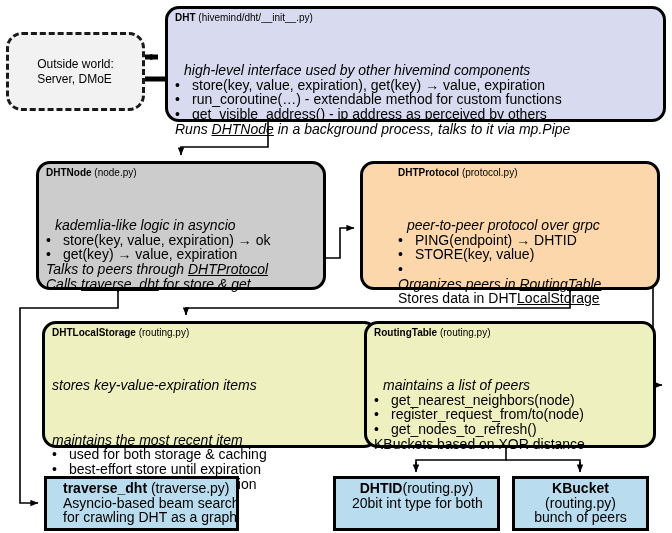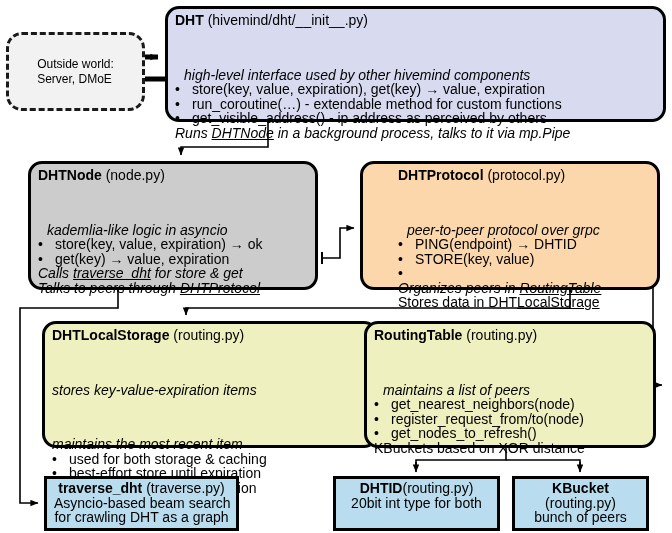--- a/index.html
+++ b/index.html
@@ -26,46 +26,46 @@
   .node.sq{border-radius:0;border-width:3px;}
 
   .lblue{background:#b9dcee;}
   .lav{background:#d8dbf0;}
   .gray{background:#cccccc;}
   .orange{background:#fbd7ab;padding-left:28px;}
   .yellow{background:#eff0bf;}
 
   .pad{padding:4px 7px 3px 7px;}
 
-  .ttl{font-size:14px;font-weight:bold;white-space:nowrap;}
+  .ttl{font-size:10px;font-weight:bold;white-space:nowrap;}
   .ttl .reg{font-weight:normal;}
   .sub{font-size:14px;font-style:italic;white-space:nowrap;margin-top:40px;}
   .line{font-size:14px;white-space:nowrap;}
   .li{font-size:14px;white-space:nowrap;display:flex;}
   .li .bul{width:17px;flex:0 0 17px;text-align:left;}
   .ital{font-style:italic;}
   .u{text-decoration:underline;}
   .ind{padding-left:9px;}
 
   
   #outside{left:6px;top:32px;width:139px;height:79px;display:flex;
            align-items:center;justify-content:center;}
   #outside .ow{font-size:12px;line-height:1.22;text-align:left;}
 
   #dht{left:165px;top:6px;width:501px;height:116px;}
-  #dhtnode{left:28px;top:161px;width:290px;height:129px;}
+  #dhtnode{left:36px;top:161px;width:290px;height:129px;}
   #dhtproto{left:360px;top:161px;width:300px;height:129px;}
   #dhtlocal{left:42px;top:321px;width:336px;height:127px;}
   #routing{left:364px;top:321px;width:292px;height:127px;}
 
   #traverse{left:44px;top:476px;width:195px;height:55px;}
   #dhtid{left:333px;top:476px;width:167px;height:55px;}
   #kbucket{left:512px;top:476px;width:137px;height:55px;}
 
-  .sq .pad{padding:2px 7px;}
+  .sq .pad{padding:2px 16px;}
   .sq .ttl,.sq .line{font-size:14px;}
   .b-ctr{text-align:center;}
 </style>
 </head>
 <body>
 
 <div id="stage">
 
   <svg id="wires" viewBox="0 0 672 533" width="672" height="533">
     <defs>
@@ -136,22 +136,22 @@
       </div>
       <div class="sub ind">kademlia-like logic in asyncio</div>
       <div class="li">
         <span class="bul">•</span>
         <span>store(key, value, expiration) → ok</span>
       </div>
       <div class="li">
         <span class="bul">•</span>
         <span>get(key) → value, expiration</span>
       </div>
+      <div class="line ital"><span>Talks to peers through </span><span class="u">DHTProtocol</span></div>
       <div class="line ital"><span>Calls </span><span class="u">traverse_dht</span><span> for store &amp; get</span></div>
-      <div class="line ital"><span>Talks to peers through </span><span class="u">DHTProtocol</span></div>
     </div>
   </div>
 
   <div class="node round orange" id="dhtproto">
     <div class="pad">
       <div class="ttl">
         <span>DHTProtocol</span><span class="reg"> (protocol.py)</span>
       </div>
       <div class="sub ind">peer-to-peer protocol over grpc</div>
       <div class="li">

